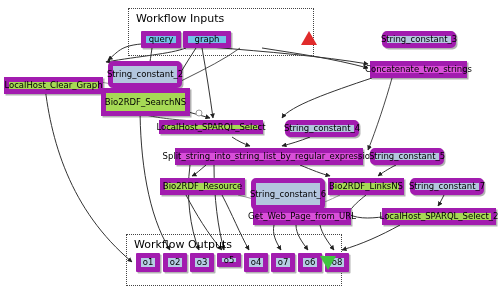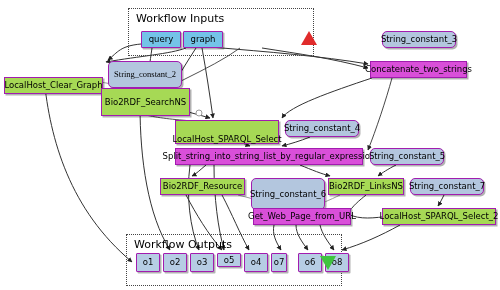--- a/index.html
+++ b/index.html
@@ -31,21 +31,21 @@
   }
   .group-label {
     position: absolute;
     font-size: 11px;
     color: #000;
     white-space: nowrap;
   }
   .node {
     position: absolute;
     box-sizing: border-box;
-    border: 1px solid #a21caf;
+    border: 5px solid #a21caf;
     display: flex;
     align-items: center;
     justify-content: center;
     font-size: 8.5px;
     color: #000;
     white-space: nowrap;
     line-height: 1;
     box-shadow: 1.5px 1.5px 0 rgba(0,0,0,0.30);
   }
   .n-input {
@@ -171,44 +171,44 @@
 
   <div class="group-box" style="left:128px; top:8px; width:186px; height:48px;"></div>
   <div class="group-label" style="left:136px; top:12px;">Workflow Inputs</div>
 
   <div class="group-box" style="left:126px; top:234px; width:216px; height:52px;"></div>
   <div class="group-label" style="left:134px; top:238px;">Workflow Outputs</div>
 
   <div class="node n-input" style="left:141px; top:31px; width:40px; height:17px;">
     <span>query</span>
   </div>
-  <div class="node n-input" style="left:183px; top:31px; width:40px; height:17px;">
+  <div class="node n-input" style="left:183px; top:31px; width:48px; height:17px;">
     <span>graph</span>
   </div>
 
   <div class="tri tri-up" style="left:301px; top:31px;"></div>
 
   <div class="node n-proc" style="left:4px; top:61px; width:99px; height:17px;margin-top:16px;">
     <span>LocalHost_Clear_Graph</span>
   </div>
-  <div class="node n-const" style="left:108px; top:61px; width:74px; height:27px;font-family:Liberation Serif, serif;">
+  <div class="node n-const" style="left:108px; top:61px; width:74px; height:27px;">
     <span>String_constant_2</span>
   </div>
   <div class="node n-proc" style="left:101px; top:88px; width:89px; height:28px;">
     <span>Bio2RDF_SearchNS</span>
   </div>
 
   <div class="node n-const" style="left:382px; top:31px; width:74px; height:17px;">
     <span>String_constant_3</span>
   </div>
   <div class="node n-magenta" style="left:370px; top:61px; width:97px; height:17px;">
     <span>Concatenate_two_strings</span>
   </div>
 
-  <div class="node n-proc" style="left:175px; top:120px; width:104px; height:24px;align-items:flex-end;">
+  <div class="node n-proc" style="left:159px; top:120px; width:104px; height:14px;">
     <span>LocalHost_SPARQL_Select</span>
   </div>
   <div class="node n-const" style="left:285px; top:120px; width:74px; height:17px;">
     <span>String_constant_4</span>
   </div>
 
   <div class="node n-magenta" style="left:175px; top:148px; width:188px; height:17px;">
     <span>Split_string_into_string_list_by_regular_expression</span>
   </div>
   <div class="node n-const" style="left:370px; top:148px; width:74px; height:17px;">
@@ -243,21 +243,21 @@
   </div>
   <div class="node n-output" style="left:190px; top:253px; width:24px; height:19px;">
     <span>o3</span>
   </div>
   <div class="node n-output" style="left:217px; top:253px; width:24px; height:14px;">
     <span>o5</span>
   </div>
   <div class="node n-output" style="left:244px; top:253px; width:24px; height:19px;">
     <span>o4</span>
   </div>
-  <div class="node n-output" style="left:271px; top:253px; width:16px; height:19px;">
+  <div class="node n-output" style="left:271px; top:253px; width:24px; height:19px;">
     <span>o7</span>
   </div>
   <div class="node n-output" style="left:298px; top:253px; width:24px; height:19px;">
     <span>o6</span>
   </div>
   <div class="node n-output" style="left:325px; top:253px; width:24px; height:19px;">
     <span>o8</span>
   </div>
 
   <div class="tri tri-down" style="left:320px; top:256px;"></div>

